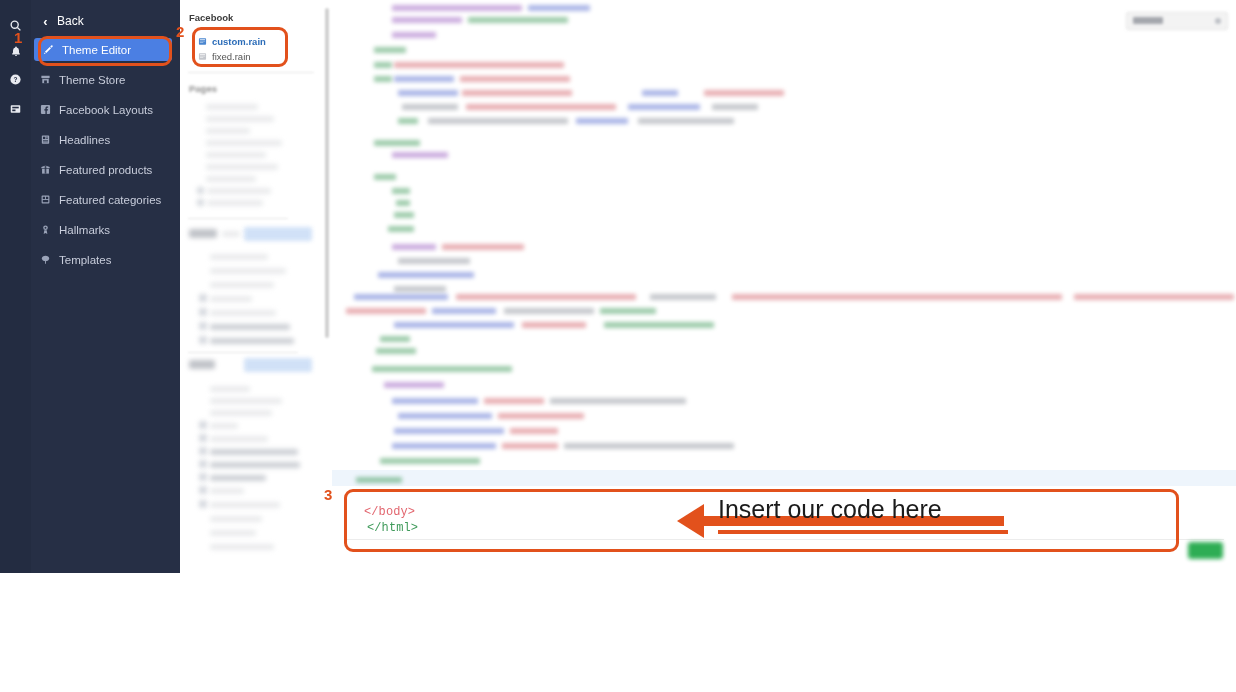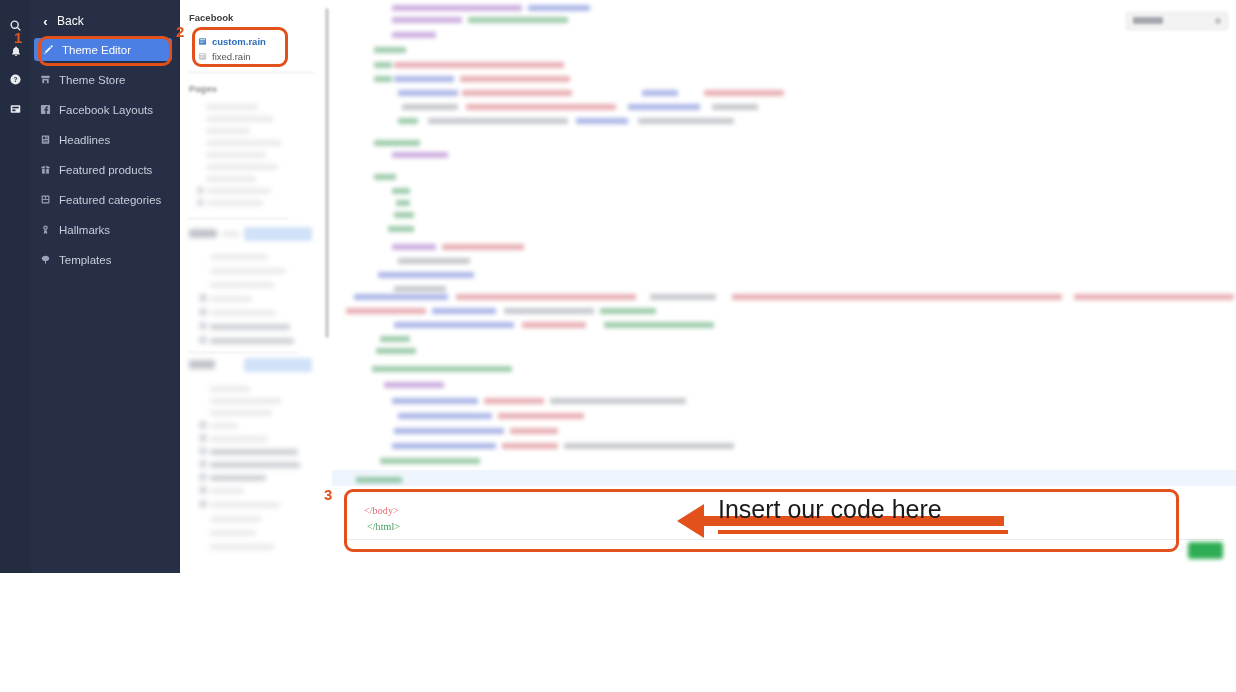--- a/index.html
+++ b/index.html
@@ -246,22 +246,22 @@
     width: 35px; height: 17px;
     background: #23a94b;
     border-radius: 3px;
     filter: blur(2.0px);
     opacity: .95;
   }
 
   
   .code-text {
     position: absolute;
-    font-family: Liberation Serif, serif;
-    font-size: 10px;
+    font-family: Liberation Mono, monospace;
+    font-size: 12px;
     white-space: pre;
     letter-spacing: .1px;
   }
   .code-red   { color: #e2656e; }
   .code-green { color: #3f9a5a; }
 
   .editor-bottom-sep {
     position: absolute;
     left: 12px;
     right: 12px;

